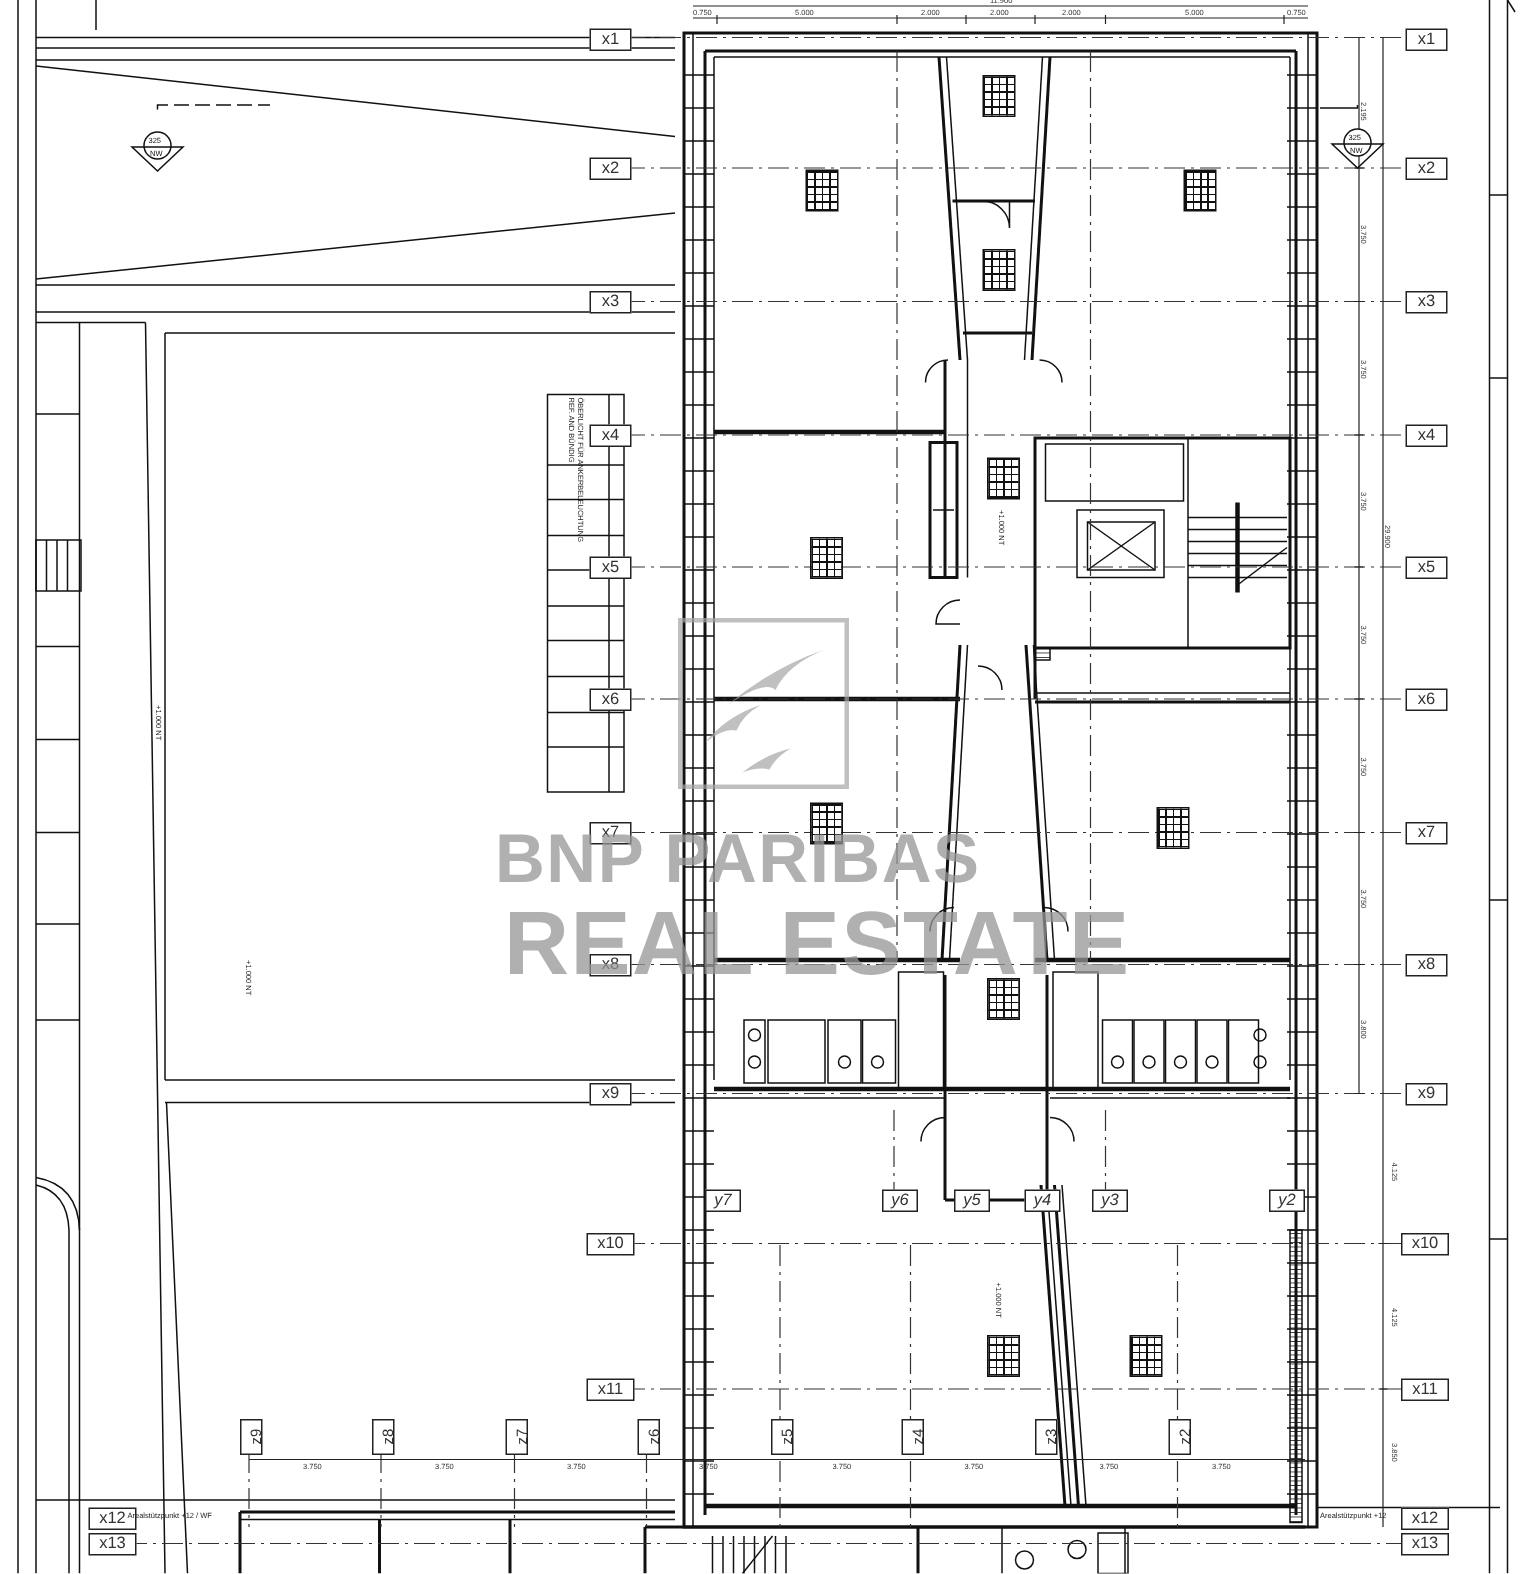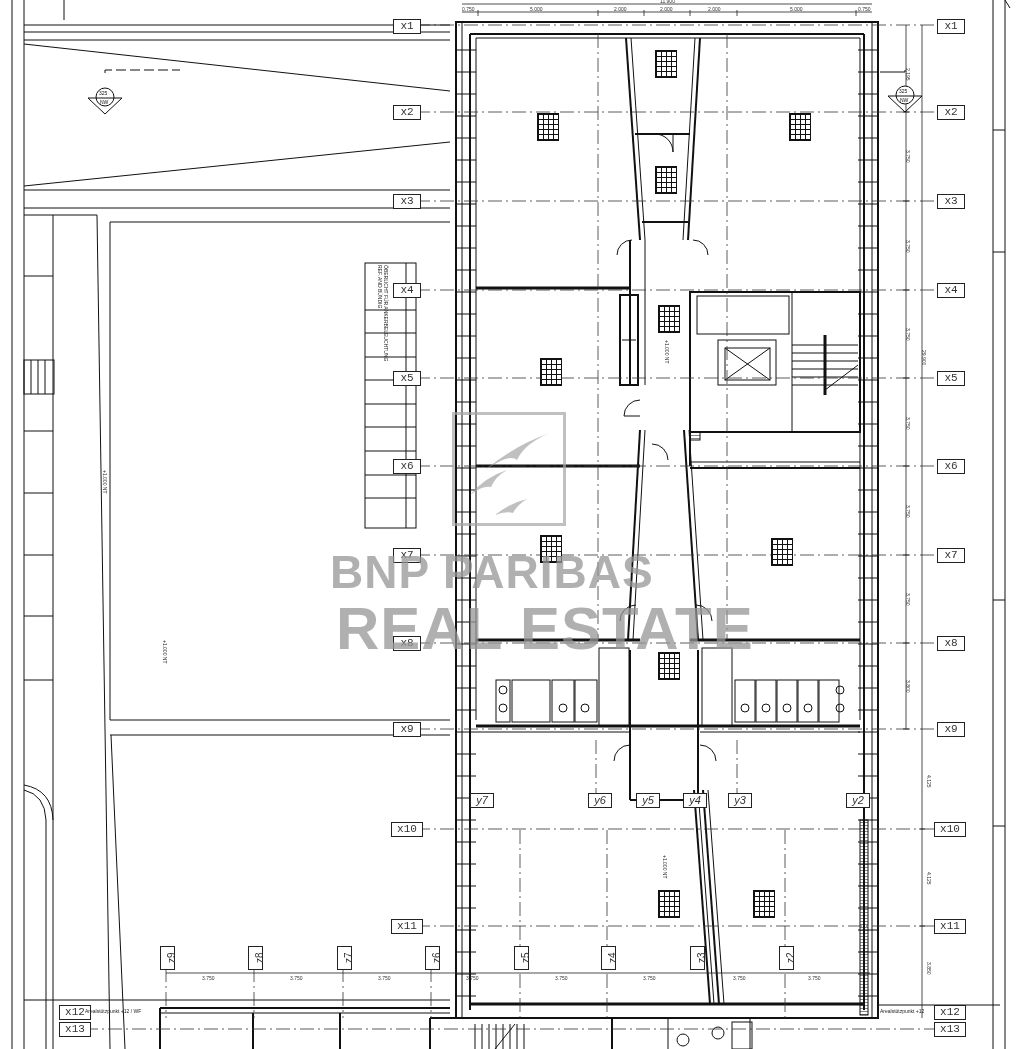--- a/index.html
+++ b/index.html
@@ -1,19 +1,19 @@
 <!DOCTYPE html>
 <html><head>
 <meta charset="utf-8">
 <style>
   html, body { margin:0; padding:0; background:#ffffff; }
   body { width:1024px; height:1049px; overflow:hidden; position:relative; font-family:"Liberation Sans", sans-serif; }
   #plan { position:absolute; left:0; top:0; width:1024px; height:1049px; }
   .axis-label { position:absolute; border:1px solid #222; background:#fff; color:#333; font-size:11px; line-height:13px; height:13px; padding:0 3px; text-align:center; font-family:"Liberation Sans", sans-serif; }
-  .axis-x { width:20px;font-family:Liberation Mono, monospace; }
+  .axis-x { width:20px; }
   .axis-y { width:16px;font-style:italic; }
   .axis-z { width:13px; height:22px; line-height:22px; padding:0; writing-mode:vertical-rl; transform:rotate(180deg); font-size:10px; }
   .dim { position:absolute; font-size:5px; color:#333; font-family:"Liberation Sans", sans-serif; white-space:nowrap; }
   .dim-v { writing-mode:vertical-rl; }
   .watermark { position:absolute; color:rgba(150,150,150,0.75); font-family:"Liberation Sans", sans-serif; font-weight:bold; letter-spacing:1px; pointer-events:none; }
   .wm-line1 { left:330px; top:545px; font-size:46px; }
   .wm-line2 { left:336px; top:594px; font-size:60px; }
   .wm-logo { position:absolute; left:452px; top:412px; width:108px; height:108px; border:3px solid rgba(165,165,165,0.7); pointer-events:none; }
   .note { position:absolute; font-size:5px; color:#222; white-space:nowrap; }
   .room-tag { position:absolute; width:20px; height:26px; border:1px solid #111; background:

